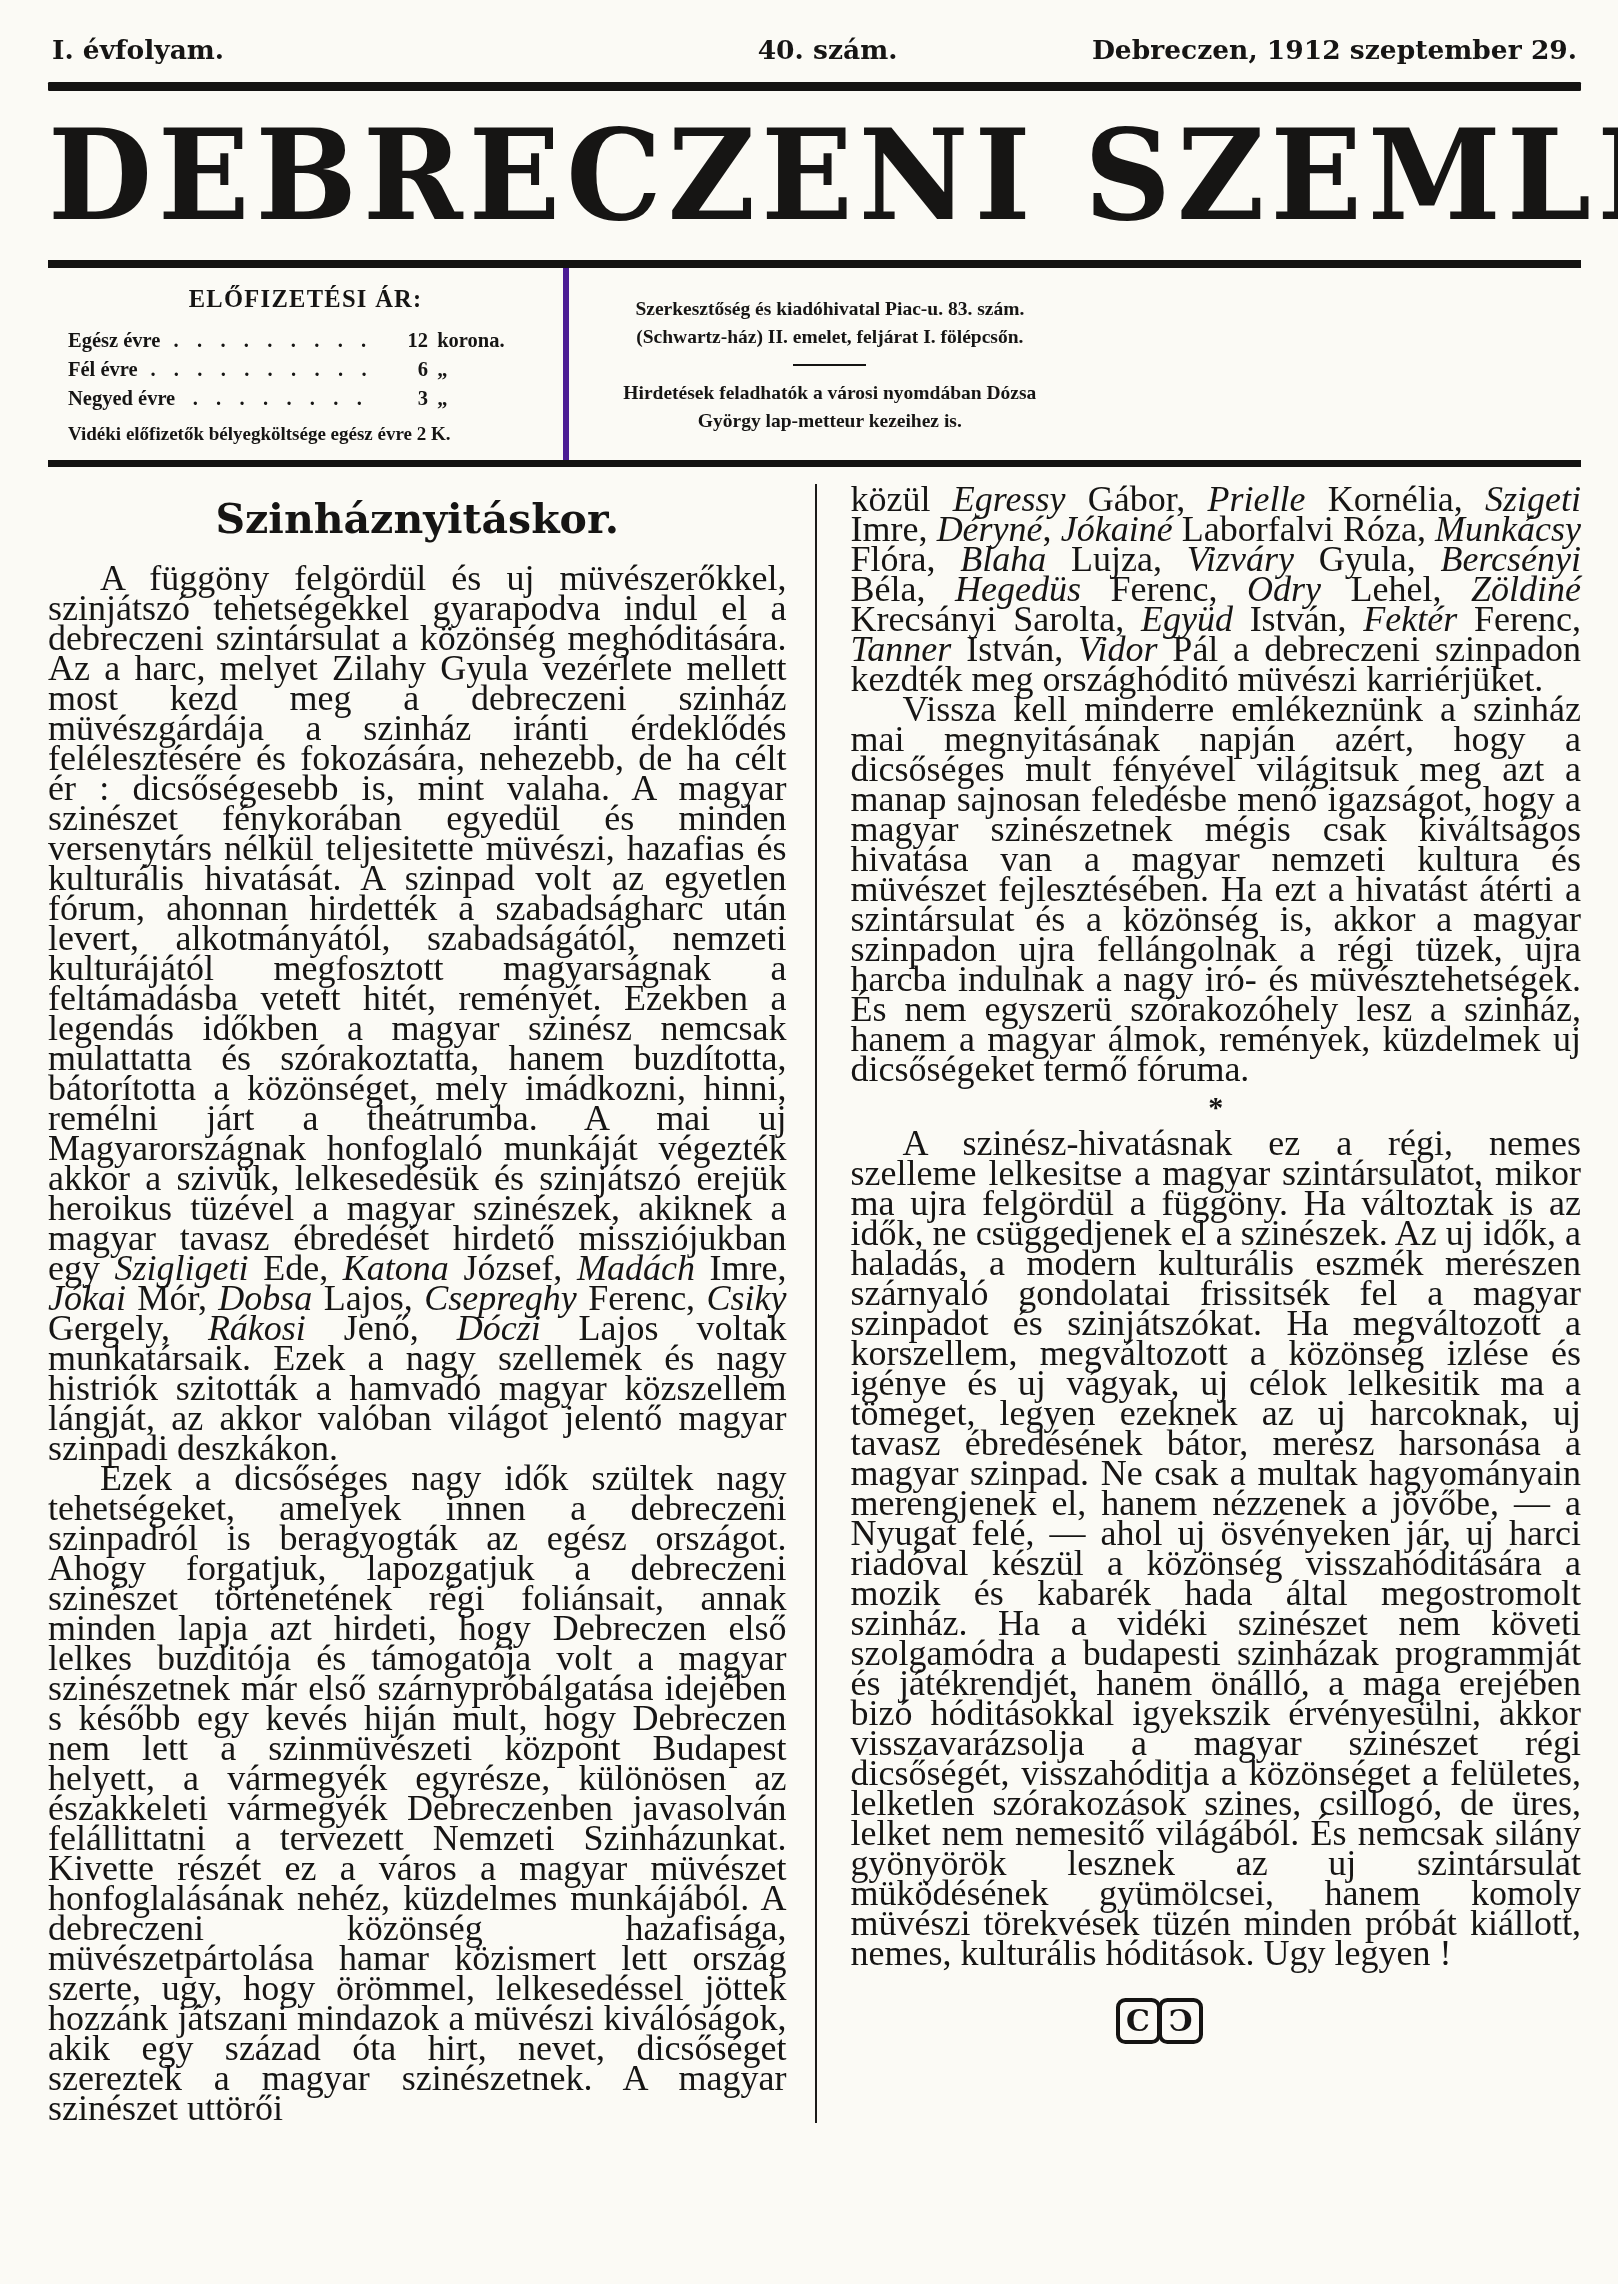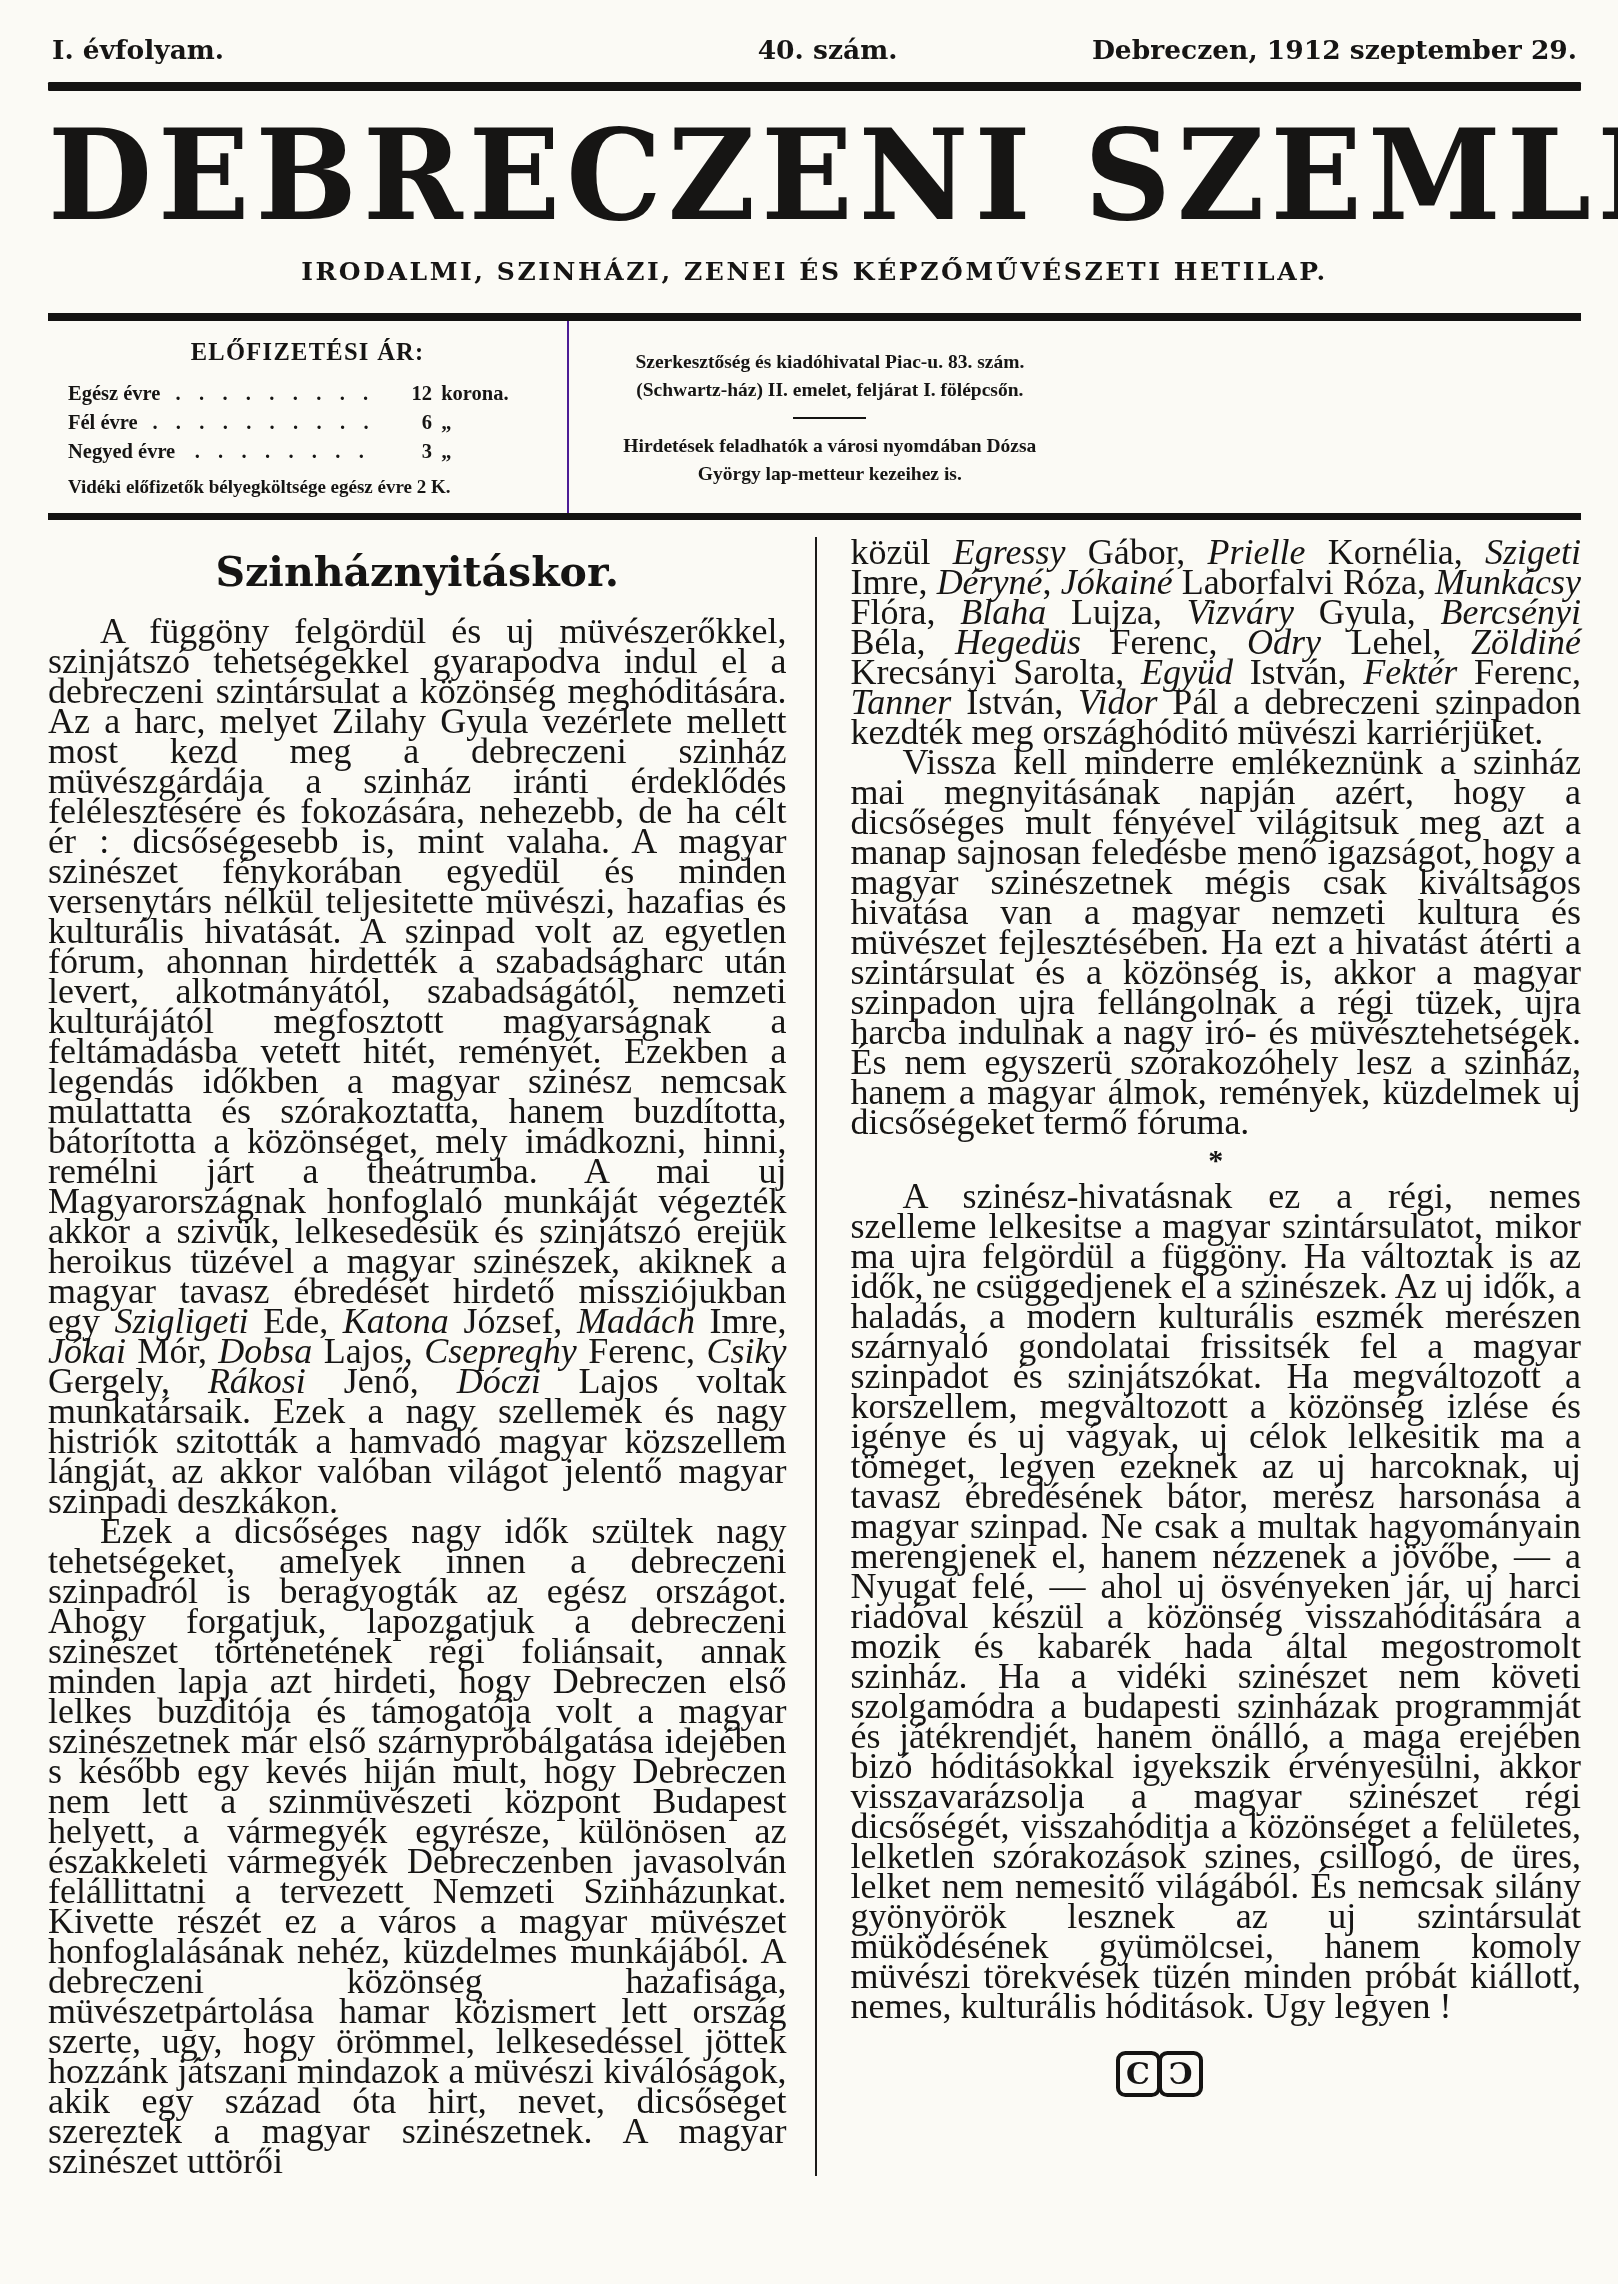--- a/index.html
+++ b/index.html
@@ -60,21 +60,21 @@
   .infobox {
     margin-top: 26.5px;
     border-top: 8.6px solid #141312;
     border-bottom: 7.3px solid #141312;
     display: flex;
     align-items: stretch;
     font-family: "Liberation Serif", serif;
     font-weight: bold;
   }
   .infobox .cell { box-sizing: border-box; padding: 17px 20px 14.6px 20px; }
-  .cell-sub    { width: 34%; border-right: 2px solid #4c1d95; }
+  .cell-sub    { width: 34%; border-right: 6px solid #4c1d95; }
   .cell-editor { width: 32%; border-right: 2px solid #141312;
                  display: flex; flex-direction: column; justify-content: center; text-align: center; }
   .cell-office { width: 34%; text-align: center; display: flex; flex-direction: column; justify-content: center; }
 
   .sub-head { text-align: center; font-size: 24.5px; letter-spacing: 1.3px; margin-bottom: 13.2px; }
   .price-row { display: flex; align-items: baseline; font-size: 20.5px; line-height: 29px; }
   .pr-label { white-space: nowrap; }
   .pr-dots  { flex: 1; text-align: center; letter-spacing: 6.6px; overflow: hidden; white-space: nowrap; }
   .pr-value { width: 42px; text-align: right; }
   .pr-unit  { width: 106px; padding-left: 9.3px; }
@@ -139,21 +139,20 @@
 
   <header class="issue-line">
     <span>I. évfolyam.</span>
     <span class="mid">40. szám.</span>
     <span>Debreczen, 1912 szeptember 29.</span>
   </header>
 
   <div class="rule-thick"></div>
 
   <h1 class="masthead">DEBRECZENI SZEMLE</h1>
-  <div class="subtitle">IRODALMI, SZINHÁZI, ZENEI ÉS KÉPZŐMŰVÉSZETI HETILAP.</div>
 
   <section class="infobox">
 
     <div class="cell cell-sub">
       <div class="sub-head">ELŐFIZETÉSI ÁR:</div>
 
       <div class="price-row">
         <span class="pr-label">Egész évre</span>
         <span class="pr-dots">. . . . . . . . .</span>
         <span class="pr-value">12</span>

